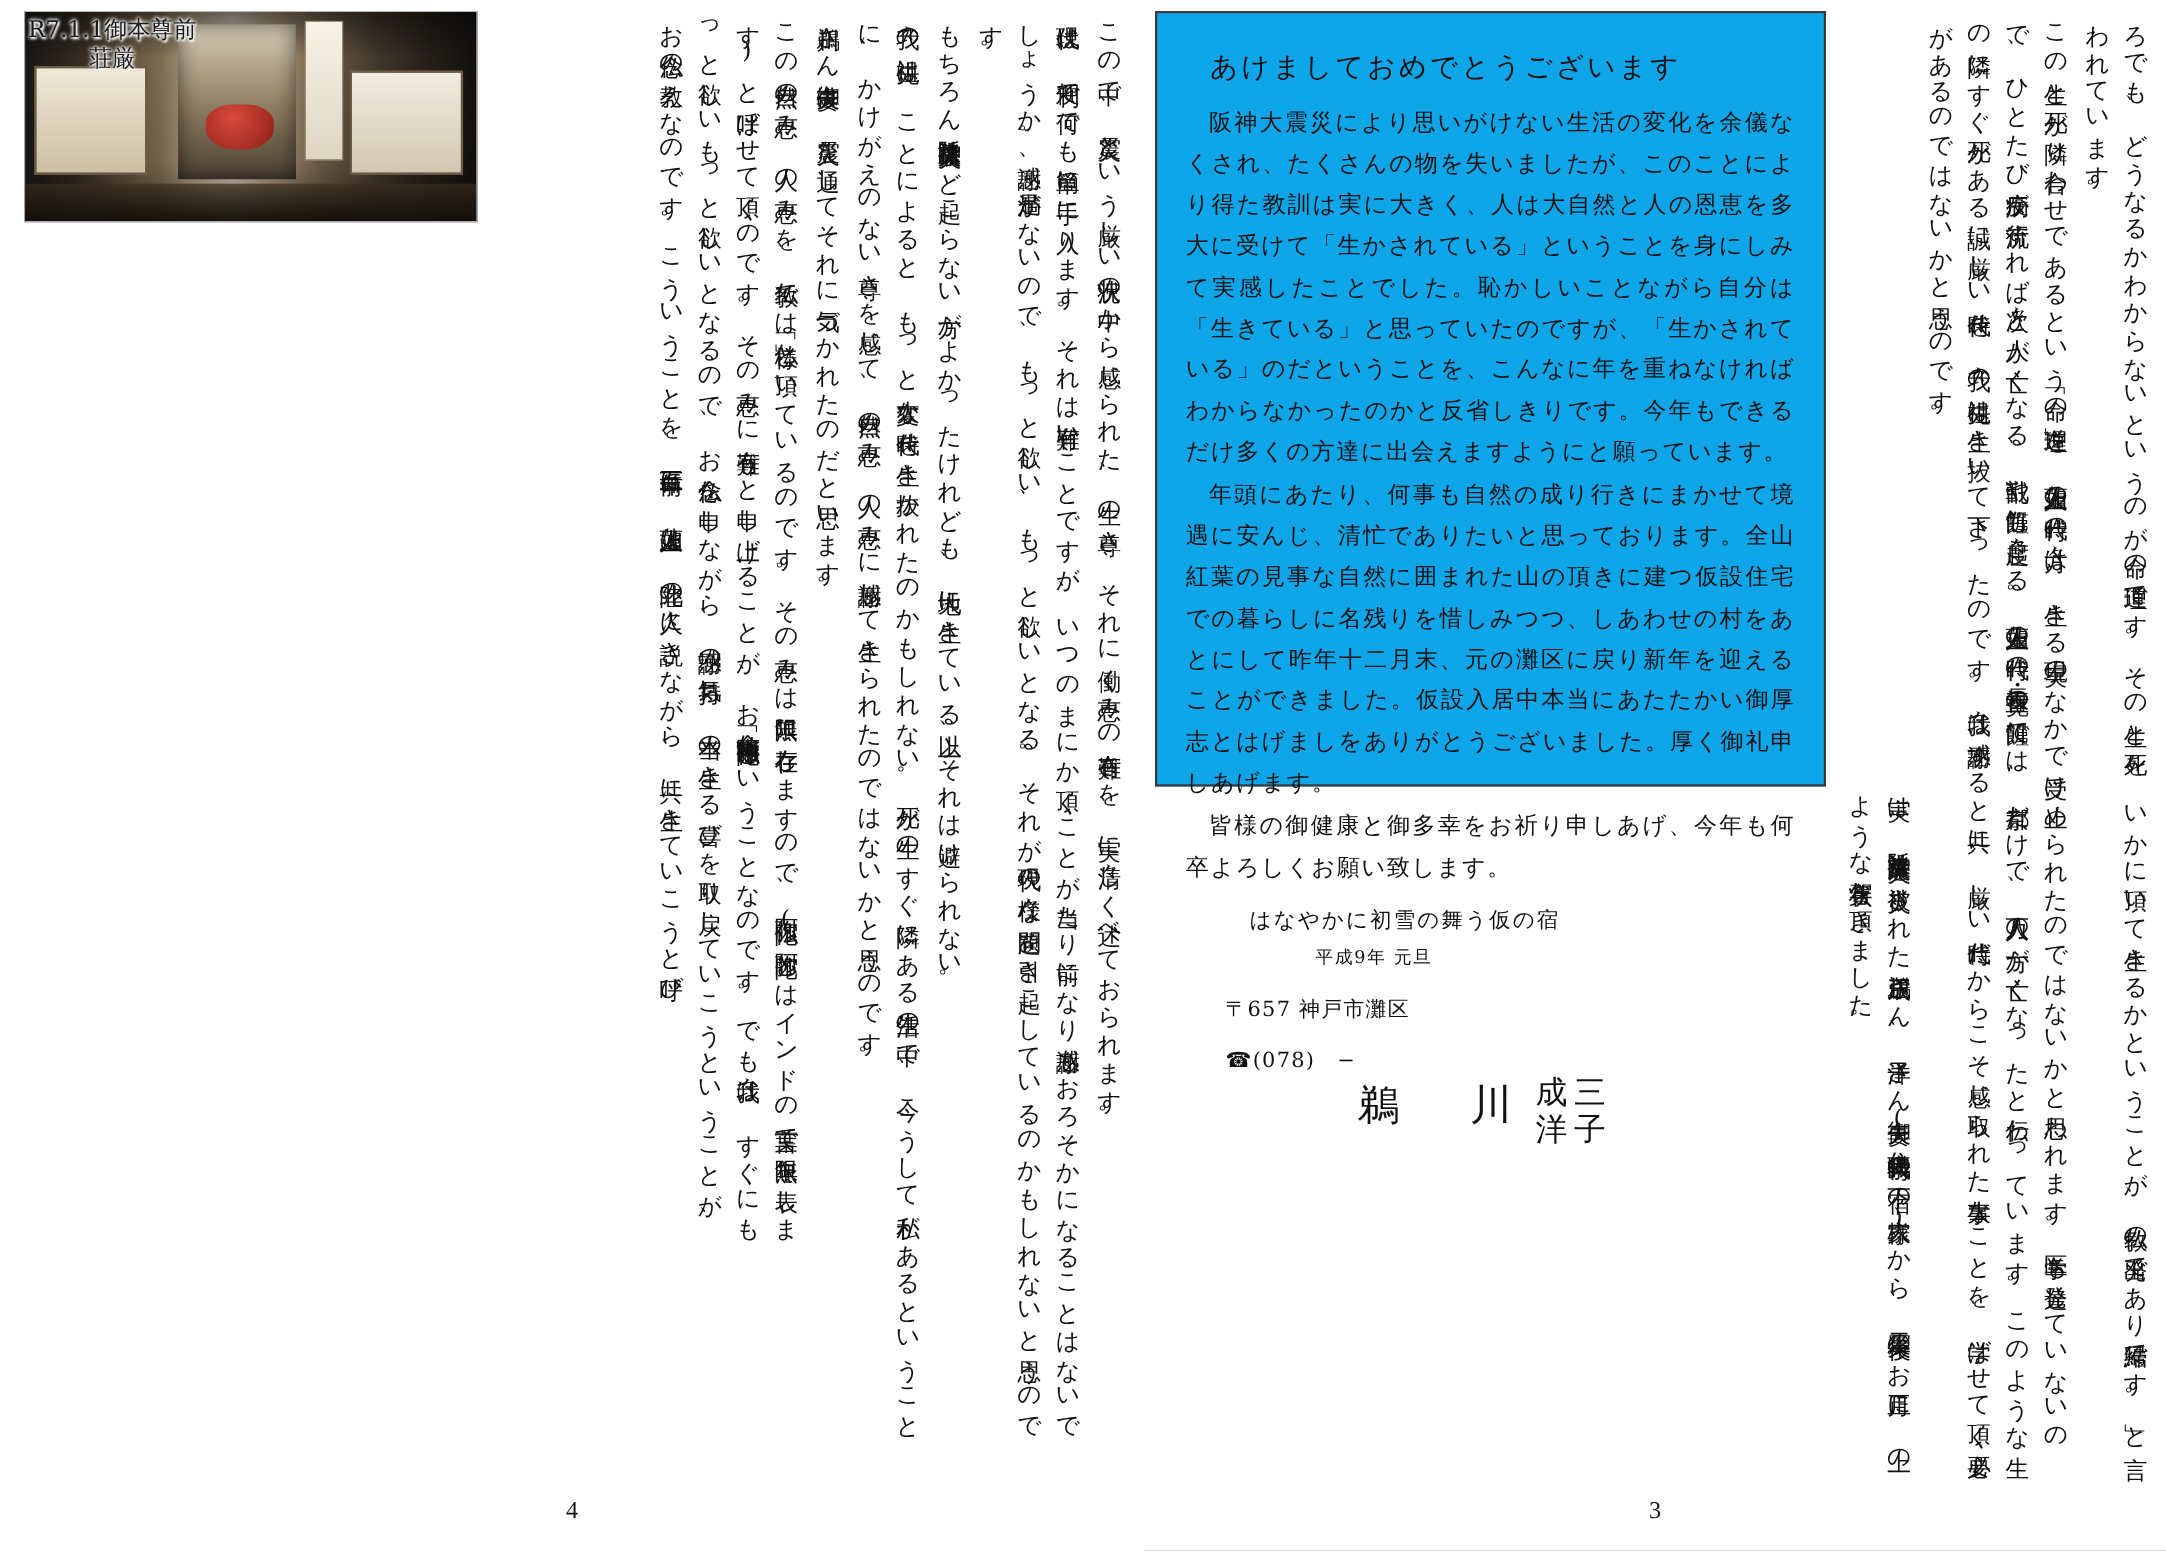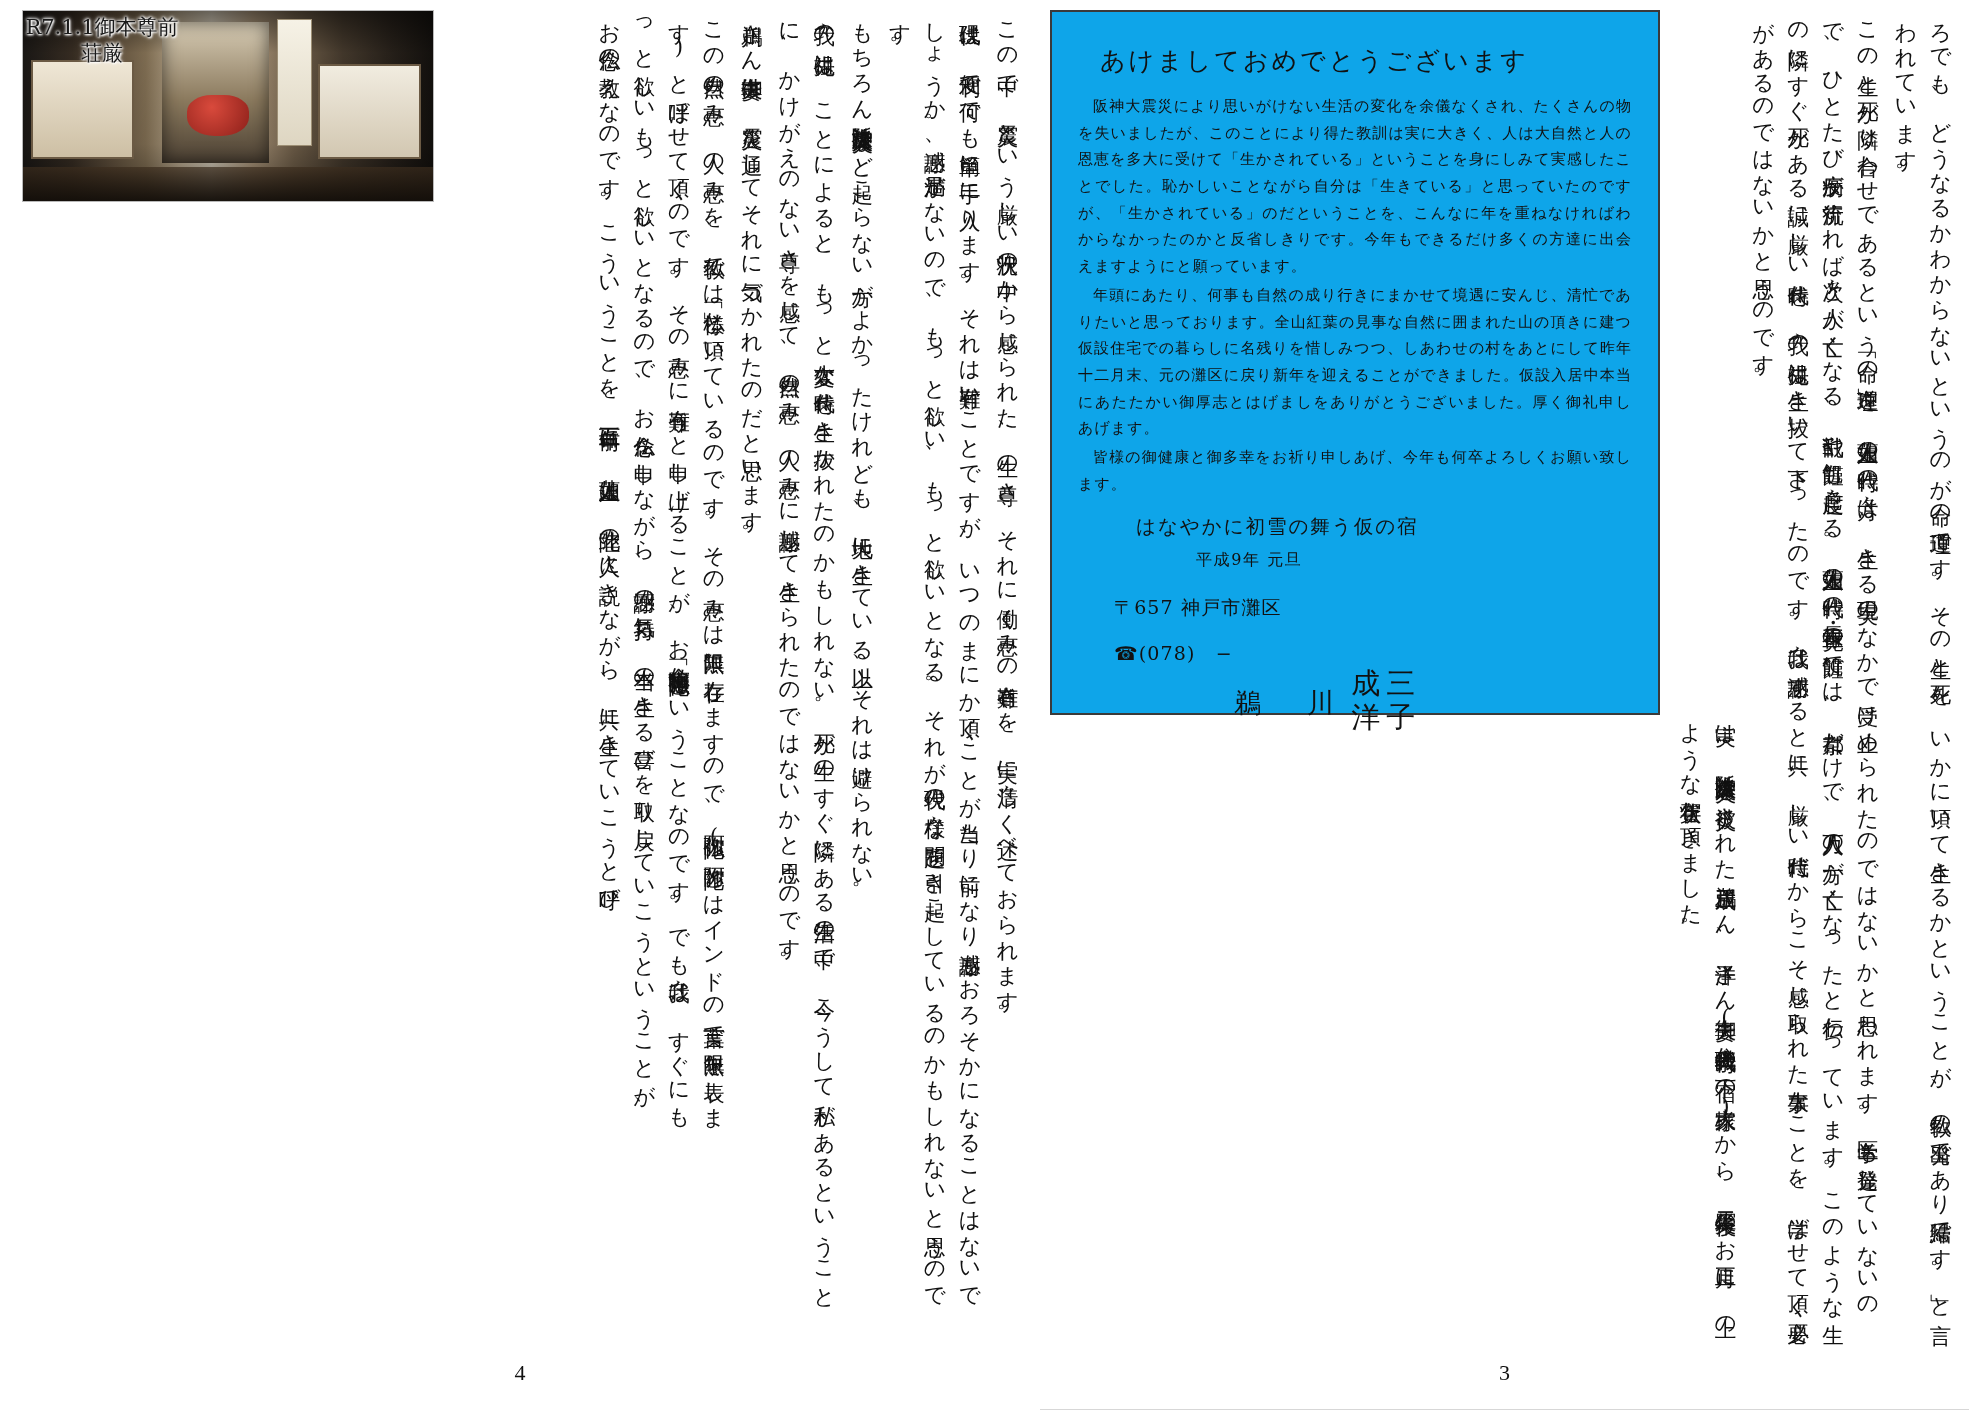--- a/index.html
+++ b/index.html
@@ -163,21 +163,21 @@
     box-sizing: border-box;
     padding: 22px 26px;
   }
   .letter-title {
     font-size: 25px;
     letter-spacing: 0.12em;
     margin: 10px 0 16px 22px;
     font-family: "DejaVu Serif", "Liberation Serif", serif;
   }
   .letter-para {
-    font-size: 15px;
+    font-size: 21px;
     line-height: 1.78;
     letter-spacing: 0.07em;
     text-indent: 1em;
     margin: 0 0 2px 0;
     text-align: justify;
     font-family: "DejaVu Serif", "Liberation Serif", serif;
   }
   .letter-haiku {
     font-size: 19.5px;
     letter-spacing: 0.1em;
@@ -209,24 +209,23 @@
     padding-top: 10px;
   }
   .signature {
     margin-left: 120px;
     display: flex;
     flex-direction: row;
     align-items: flex-start;
     font-family: "DejaVu Serif", "Liberation Serif", serif;
   }
   .sig-family {
-    font-size: 27px;
+    font-size: 38px;
     letter-spacing: 0.35em;
     padding-top: 2px;
-    margin-top: 16px;
   }
   .sig-names {
     display: flex;
     flex-direction: column;
     margin-left: 8px;
     font-size: 29px;
     line-height: 1.15;
   }
   .sig-names span:nth-child(1) { margin-left: 0; }
   .sig-third {

